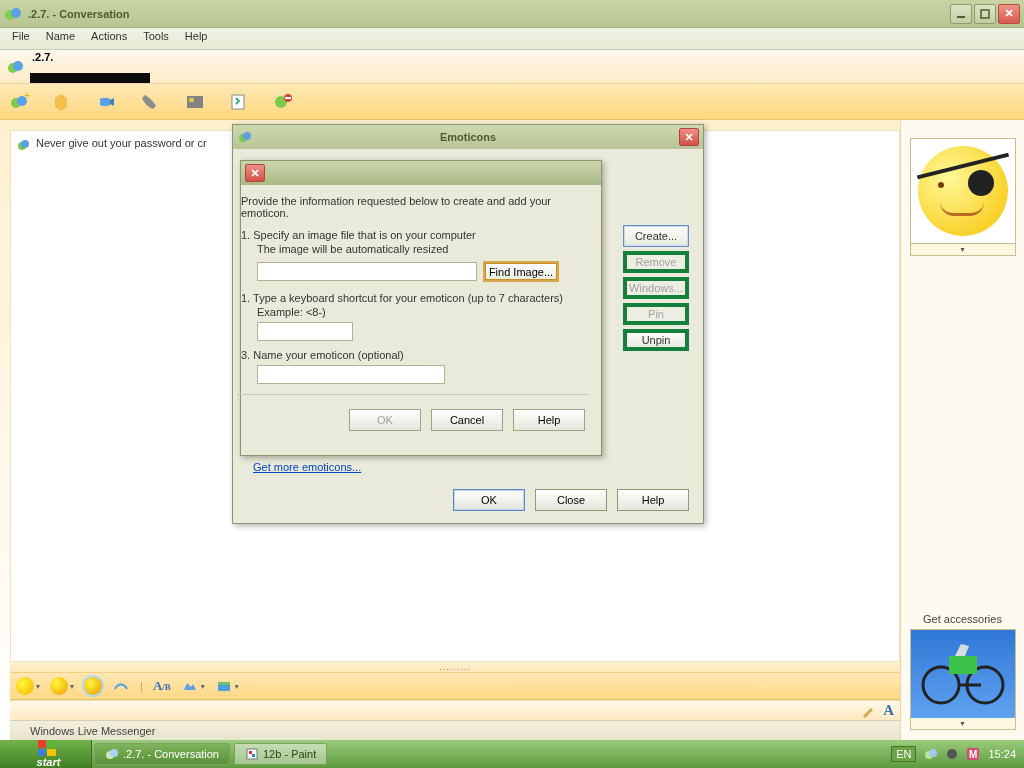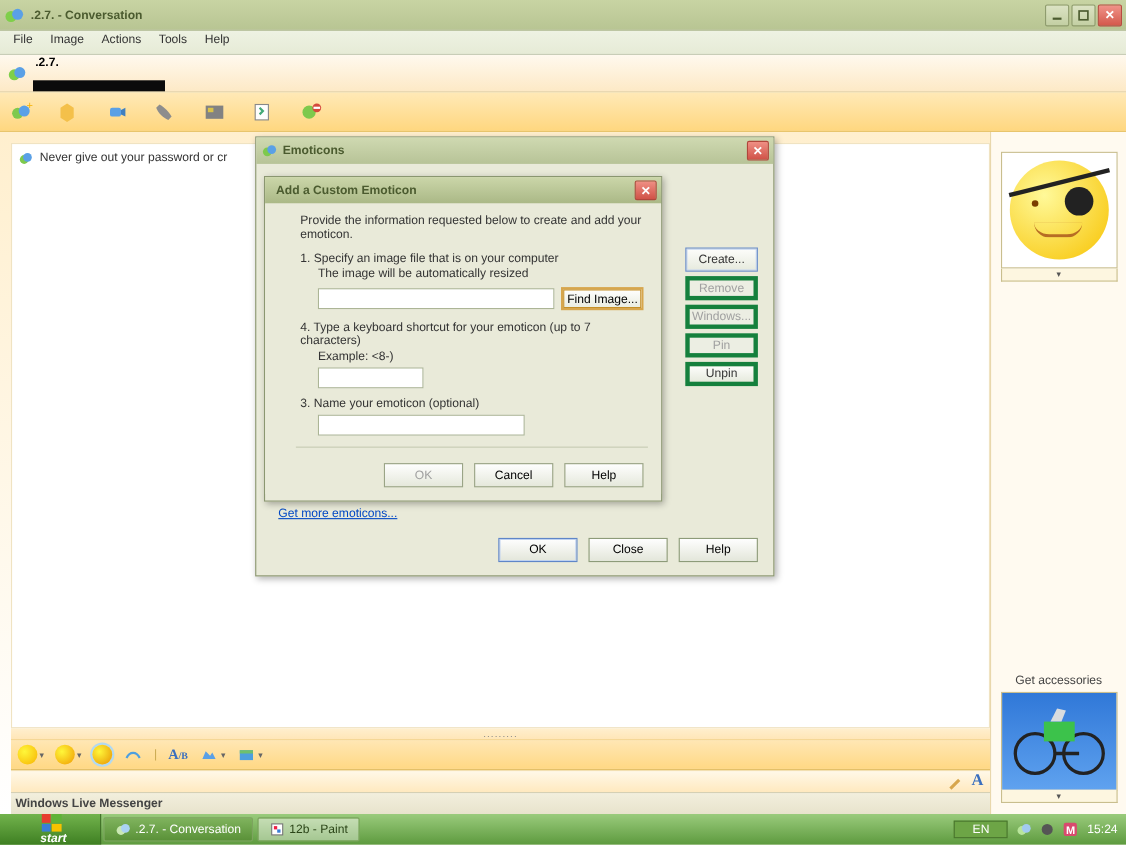--- a/index.html
+++ b/index.html
@@ -39,21 +39,21 @@
 .splitter-dots { text-align:center; color:#888; height:10px; font-size:9px; letter-spacing:1px; background: linear-gradient(to bottom, #ffefce, #ffe6b7); }
 
 .compose-tools { height: 28px; background: linear-gradient(to bottom, #ffe7b4, #ffd884); display:flex; align-items:center; padding:0 6px; gap:10px; border-top:1px solid #f3cf80; border-bottom: 1px solid #e4c068;}
 .emot { width:18px; height:18px; border-radius:50%; background: radial-gradient(circle at 35% 35%, #fff73a, #f7b200); display:inline-block; position:relative; }
 .compose-area { background:#fff; border:1px solid #f0e3c2; height: 68px; position:relative; }
 .compose-buttons { position:absolute; right:6px; top:2px; display:flex; flex-direction:column; gap:2px; }
 .flat-btn { width:66px; height:22px; background:#f1ead5; border:1px solid #d4c79c; color:#9a9a9a; display:flex; align-items:center; justify-content:center; }
 
 .font-icons { height:20px; display:flex; justify-content:flex-end; align-items:center; gap:6px; padding:0 6px; background: linear-gradient(to bottom, #fff8e8, #ffe9bf); border-top:1px solid #f2dfb1;}
 
-.footer-brand { height: 20px; display:flex; align-items:center; padding:0 4px; font-weight:bold; color:#444; background:linear-gradient(to bottom,#f2efdd,#e8e3cc); border-top:1px solid #d5d0b4; }
+.footer-brand { height: 20px; display:flex; align-items:center; padding:0 20px; font-weight:normal; color:#444; background:linear-gradient(to bottom,#f2efdd,#e8e3cc); border-top:1px solid #d5d0b4; }
 
 
 .avatar-box { width:106px; height:106px; border:1px solid #c9be8e; background:#fff; display:flex; align-items:center; justify-content:center; position:relative;}
 .smiley-pirate { width:90px; height:90px; border-radius:50%; background: radial-gradient(circle at 35% 35%, #fff999, #f7c200); position:relative; }
 .smiley-pirate::after { content:""; position:absolute; width:26px; height:26px; background:#222; border-radius:50%; top:24px; right:14px; }
 .smiley-pirate::before { content:""; position:absolute; width:6px;height:6px; background:#7b3d00; border-radius:50%; top:36px; left:20px; }
 .avatar-drop { width:106px; height:12px; display:flex; justify-content:center; align-items:center; border:1px solid #c9be8e; border-top:none; background:#fdf6e0;}
 
 .accessories { margin-top: auto; font-size:11px; padding:4px 0; color:#444; }
 .accessories-pic { width:106px; height:90px; border:1px solid #c9be8e; background: linear-gradient(to bottom, #3078d8, #5fa2ef); margin-bottom: 12px; }
@@ -62,41 +62,41 @@
 .taskbar { position:absolute; bottom:0; left:0; right:0; height:28px; background: linear-gradient(to bottom, #9acb7c, #5d9a3e); display:flex; align-items:center; }
 .start-btn { height:28px; width:92px; background: linear-gradient(to bottom, #72b34c, #3e7f22); color:#fff; font-style:italic; font-weight:bold; display:flex; align-items:center; padding-left:6px; border-right:1px solid #3b6c23;flex-direction:column;}
 .start-flag { width:18px; height:18px; margin-right:4px; display:grid; grid-template-columns:1fr 1fr; grid-template-rows:1fr 1fr; gap:1px;}
 .start-flag span:nth-child(1){background:#e73d2f;}
 .start-flag span:nth-child(2){background:#5fb336;}
 .start-flag span:nth-child(3){background:#3a7ed6;}
 .start-flag span:nth-child(4){background:#f6c200;}
 .task-item { height:22px; margin:0 2px; padding:0 10px; background: linear-gradient(to bottom,#c5ddb4,#a5c792); border:1px solid #7ca45e; color:#2b4518; display:flex; align-items:center; border-radius:2px;}
 .task-item.active { background: linear-gradient(to bottom,#7fb35d,#5a9138); color:#fff;}
 .tray { margin-left:auto; display:flex; align-items:center; gap:8px; padding-right:8px; color:#fff; }
-.tray-lang { background:#6da546; padding:1px 16px; border:1px solid #49762d; }
+.tray-lang { background:#6da546; padding:1px 4px; border:1px solid #49762d; }
 
 
 .dialog { position:absolute; background:#e9ead9; border:1px solid #8a9670; box-shadow: 2px 2px 6px rgba(0,0,0,0.3); }
 .dlg-emoticons { left:232px; top:124px; width:472px; height:400px; }
-.dlg-titlebar { height:24px; background: linear-gradient(to bottom, #cfd9b1,#b7c397); display:flex; align-items:center; padding:6px 4px; color:#4b5b2f; font-weight:bold; }
+.dlg-titlebar { height:24px; background: linear-gradient(to bottom, #cfd9b1,#b7c397); display:flex; align-items:center; padding:6px 4px; color:#4b5b2f; font-weight:bold;text-align:center; }
 .dlg-title-text { flex:1; margin-left:4px; }
 .dlg-close { width:20px; height:18px; background:linear-gradient(to bottom,#ef8f84,#d05247); border:1px solid #b0463b; color:#fff; display:flex; align-items:center; justify-content:center; font-weight:bold; border-radius:2px;}
 .dlg-body { padding: 10px 14px; position:relative; height: calc(100% - 24px); }
 .dlg-side-btns { position:absolute; right:14px; top:76px; display:flex; flex-direction:column; gap:4px;}
 .side-btn { width:66px; height:22px; background: linear-gradient(to bottom,#fdfdfb,#e6eadd); border:4px solid #15803d; display:flex; align-items:center; justify-content:center; color:#333;}
 .side-btn.disabled { color:#a0a0a0; background:#eceee3;}
 .link { color:#0048c5; text-decoration:underline; }
 .dlg-bottom-btns { position:absolute; bottom:12px; right:14px; display:flex; gap:10px;}
 .dlg-btn { width:72px; height:22px; background: linear-gradient(to bottom,#fefefe,#e3e6da); border:1px solid #8d9b79; display:flex; align-items:center; justify-content:center;}
 .dlg-btn.def { border:1px solid #5f86c8; box-shadow: inset 0 0 0 1px #bfd2f0;}
 
 .dlg-custom { left:240px; top:160px; width:362px; height:296px; }
 .dlg-custom .dlg-titlebar { background: linear-gradient(to bottom,#cbd6a9,#aab886);}
 .dlg-custom .dlg-close { }
-.cust-body { padding:10px 16px 6px 32px; background:#e9ead9; }
+.cust-body { padding:10px 16px 6px 0; background:#e9ead9; }
 .cust-intro { margin-bottom: 10px; color:#333; }
 .cust-step { margin:6px 0 2px 0; color:#333; }
 .cust-sub  { margin-left: 16px; color:#333; }
 .text-input { border:1px solid #acb596; background:#fff; height:19px; }
 .find-btn { width:76px; height:21px; background:linear-gradient(to bottom,#fff,#e9ecdf); border:2px solid #d7a64d; box-shadow: 0 0 0 1px #c59029 inset; display:flex; align-items:center; justify-content:center; }
 .cust-bottom { display:flex; justify-content:flex-end; gap:10px; margin-top:14px;}
 .cust-btn { width:72px; height:22px; background:linear-gradient(to bottom,#fefefe,#e5e8db); border:1px solid #9aa486; display:flex; align-items:center; justify-content:center;}
 .cust-btn.disabled { color:#a0a0a0; }
 .divider { border:none; border-top:1px solid #c5cbb2; margin: 10px -4px;}
 svg{display:block;}
@@ -123,21 +123,21 @@
         <svg width="10" height="10">
           <rect x="1" y="1" width="8" height="8" fill="none" stroke="#4b5b2f" stroke-width="1.5"></rect>
         </svg>
       </div>
     <div class="win-btn close">✕</div>
   </div>
 </div>
 
 <div class="menubar">
   <div class="menu-item">File</div>
-  <div class="menu-item">Image</div>
+  <div class="menu-item">Name</div>
   <div class="menu-item">Actions</div>
   <div class="menu-item">Tools</div>
   <div class="menu-item">Help</div>
 </div>
 
 <div class="contact-strip">
   <span>
     <svg width="18" height="18">
         <circle cx="7" cy="10" r="5" fill="#7fcf4a"></circle>
         <circle cx="12" cy="8" r="5" fill="#5aa0e6"></circle>
@@ -299,34 +299,33 @@
     <div class="dlg-bottom-btns">
       <div class="dlg-btn def">OK</div>
       <div class="dlg-btn">Close</div>
       <div class="dlg-btn">Help</div>
     </div>
   </div>
 </div>
 
 <div class="dialog dlg-custom">
   <div class="dlg-titlebar">
-    <span class="dlg-title-text" style="margin-left:6px;">Add a Custom Emoticon</span>
     <div class="dlg-close">✕</div>
   </div>
   <div class="cust-body">
     <div class="cust-intro">Provide the information requested below to create and add your emoticon.</div>
 
     <div class="cust-step">1.   Specify an image file that is on your computer</div>
     <div class="cust-sub">The image will be automatically resized</div>
     <div style="display:flex; gap:6px; margin:6px 0 10px 16px; align-items:center;">
       <input class="text-input" style="width: 220px;">
       <div class="find-btn">Find Image...</div>
     </div>
 
-    <div class="cust-step">4.   Type a keyboard shortcut for your emoticon (up to 7 characters)</div>
+    <div class="cust-step">1.   Type a keyboard shortcut for your emoticon (up to 7 characters)</div>
     <div class="cust-sub">Example: &lt;8-)</div>
     <input class="text-input" style="width: 96px; margin: 4px 0px 8px 16px; display: block;">
 
     <div class="cust-step">3.   Name your emoticon (optional)</div>
     <input class="text-input" style="width: 188px; margin: 4px 0px 4px 16px; display: block;">
 
     <hr class="divider">
     <div class="cust-bottom">
       <div class="cust-btn disabled">OK</div>
       <div class="cust-btn">Cancel</div>

